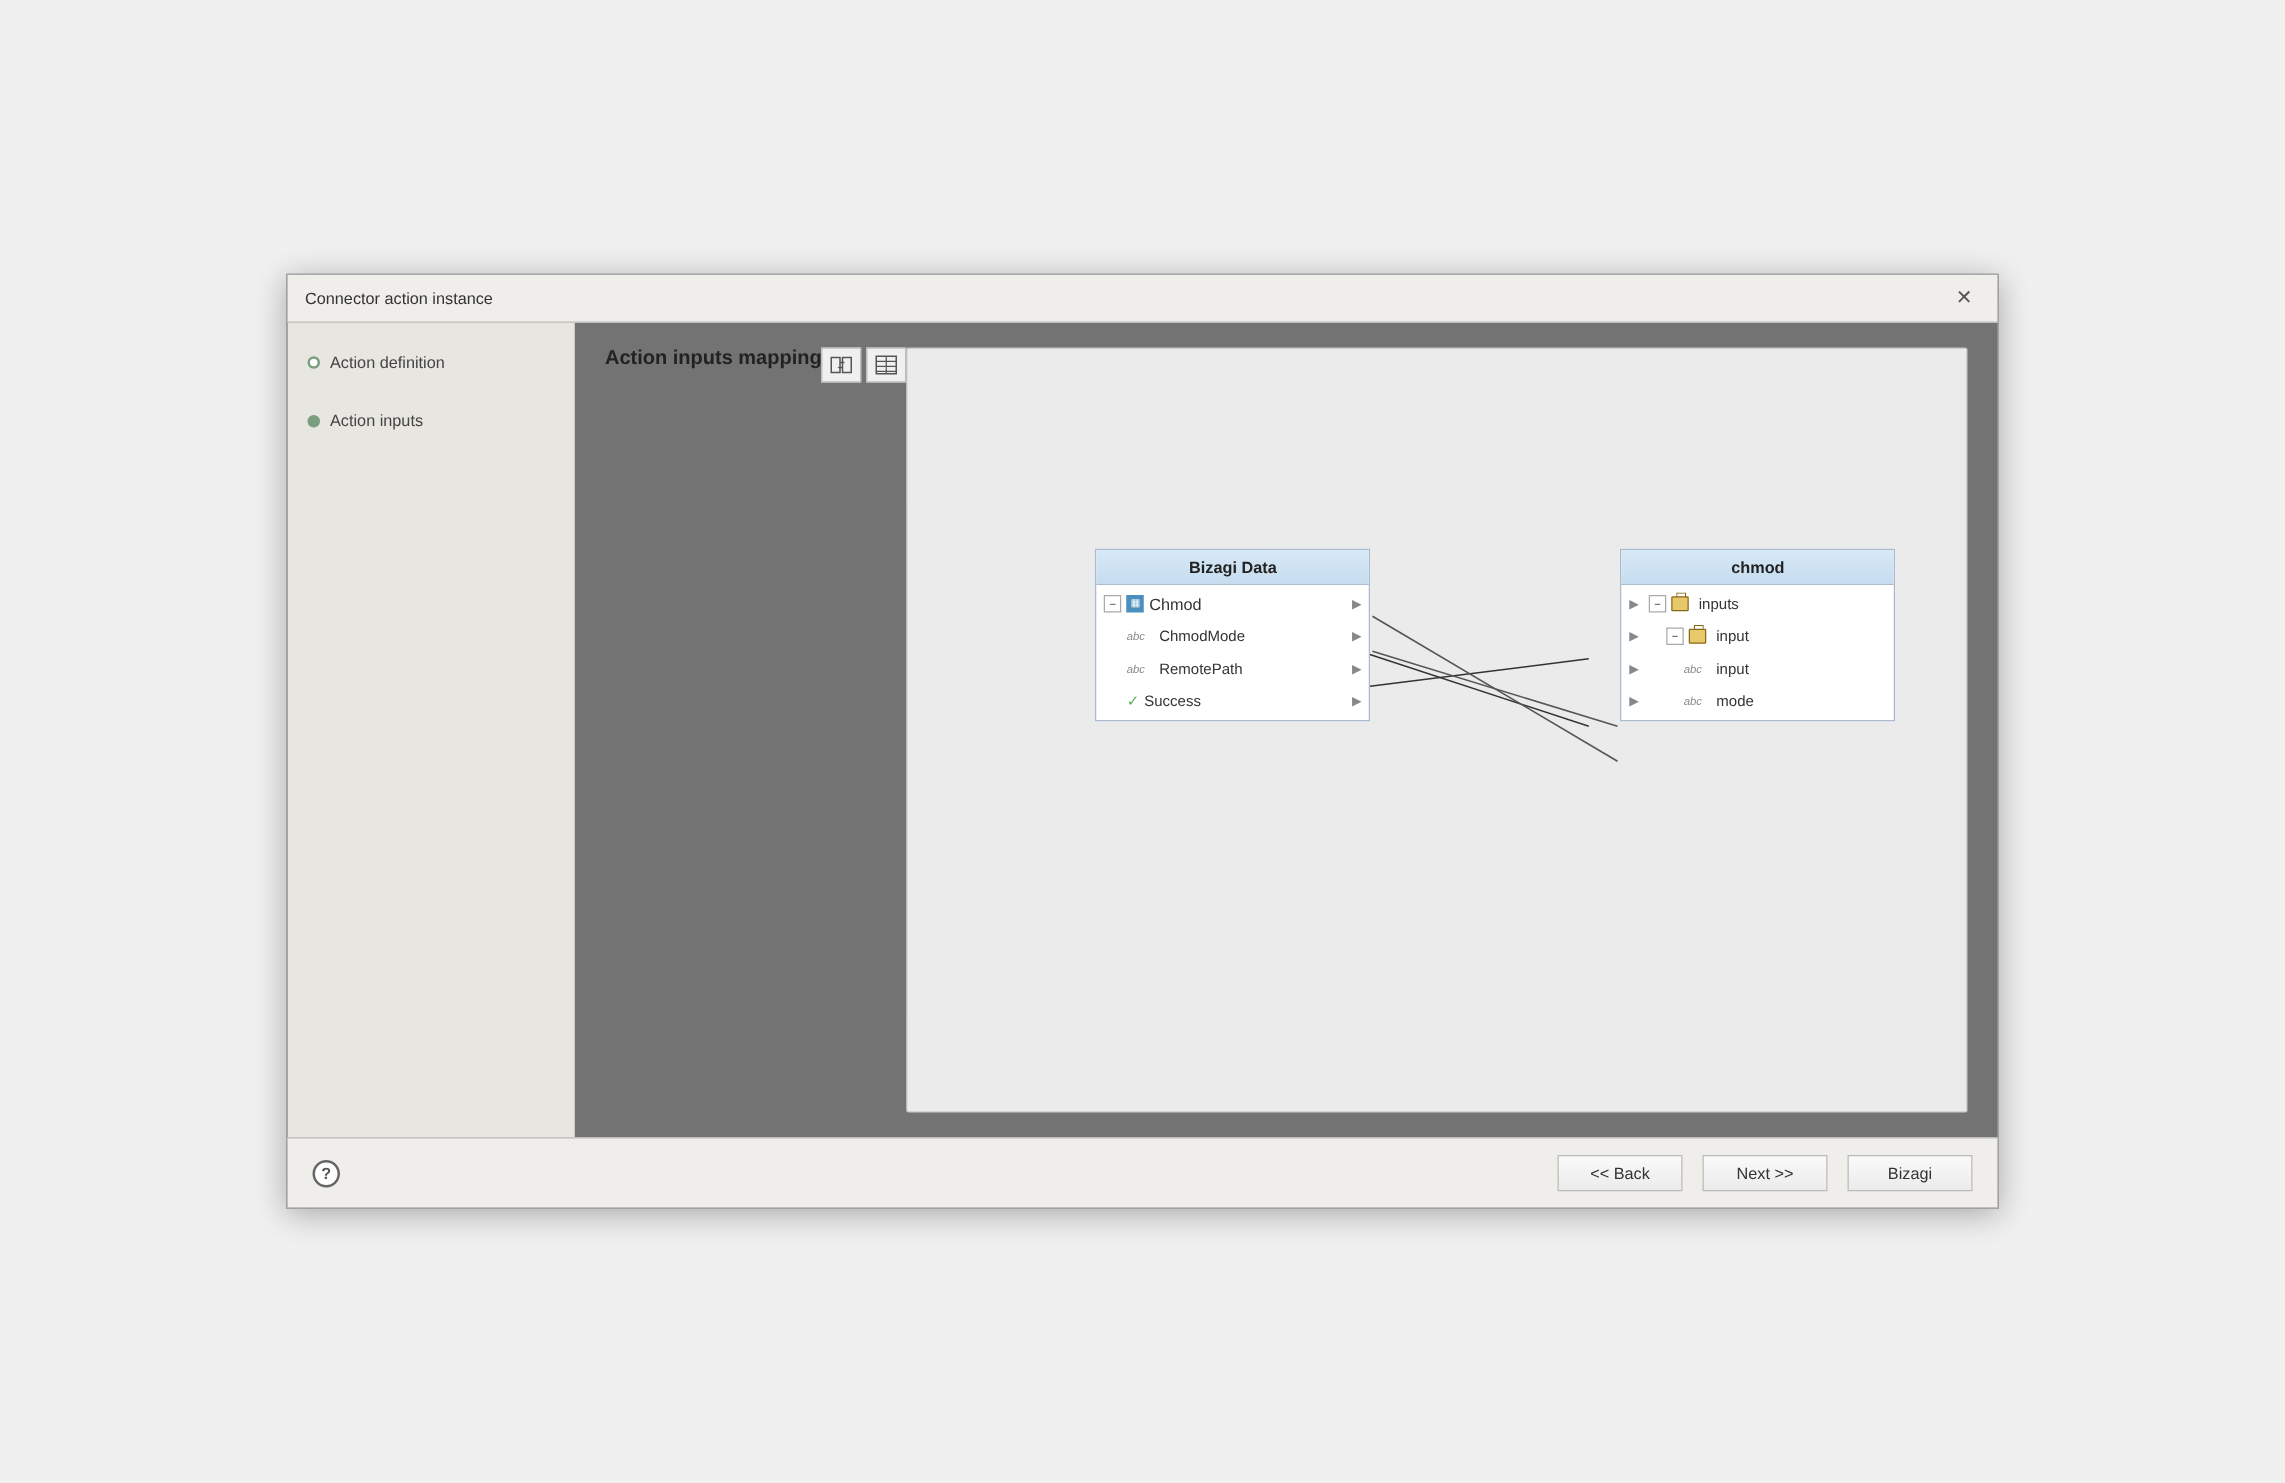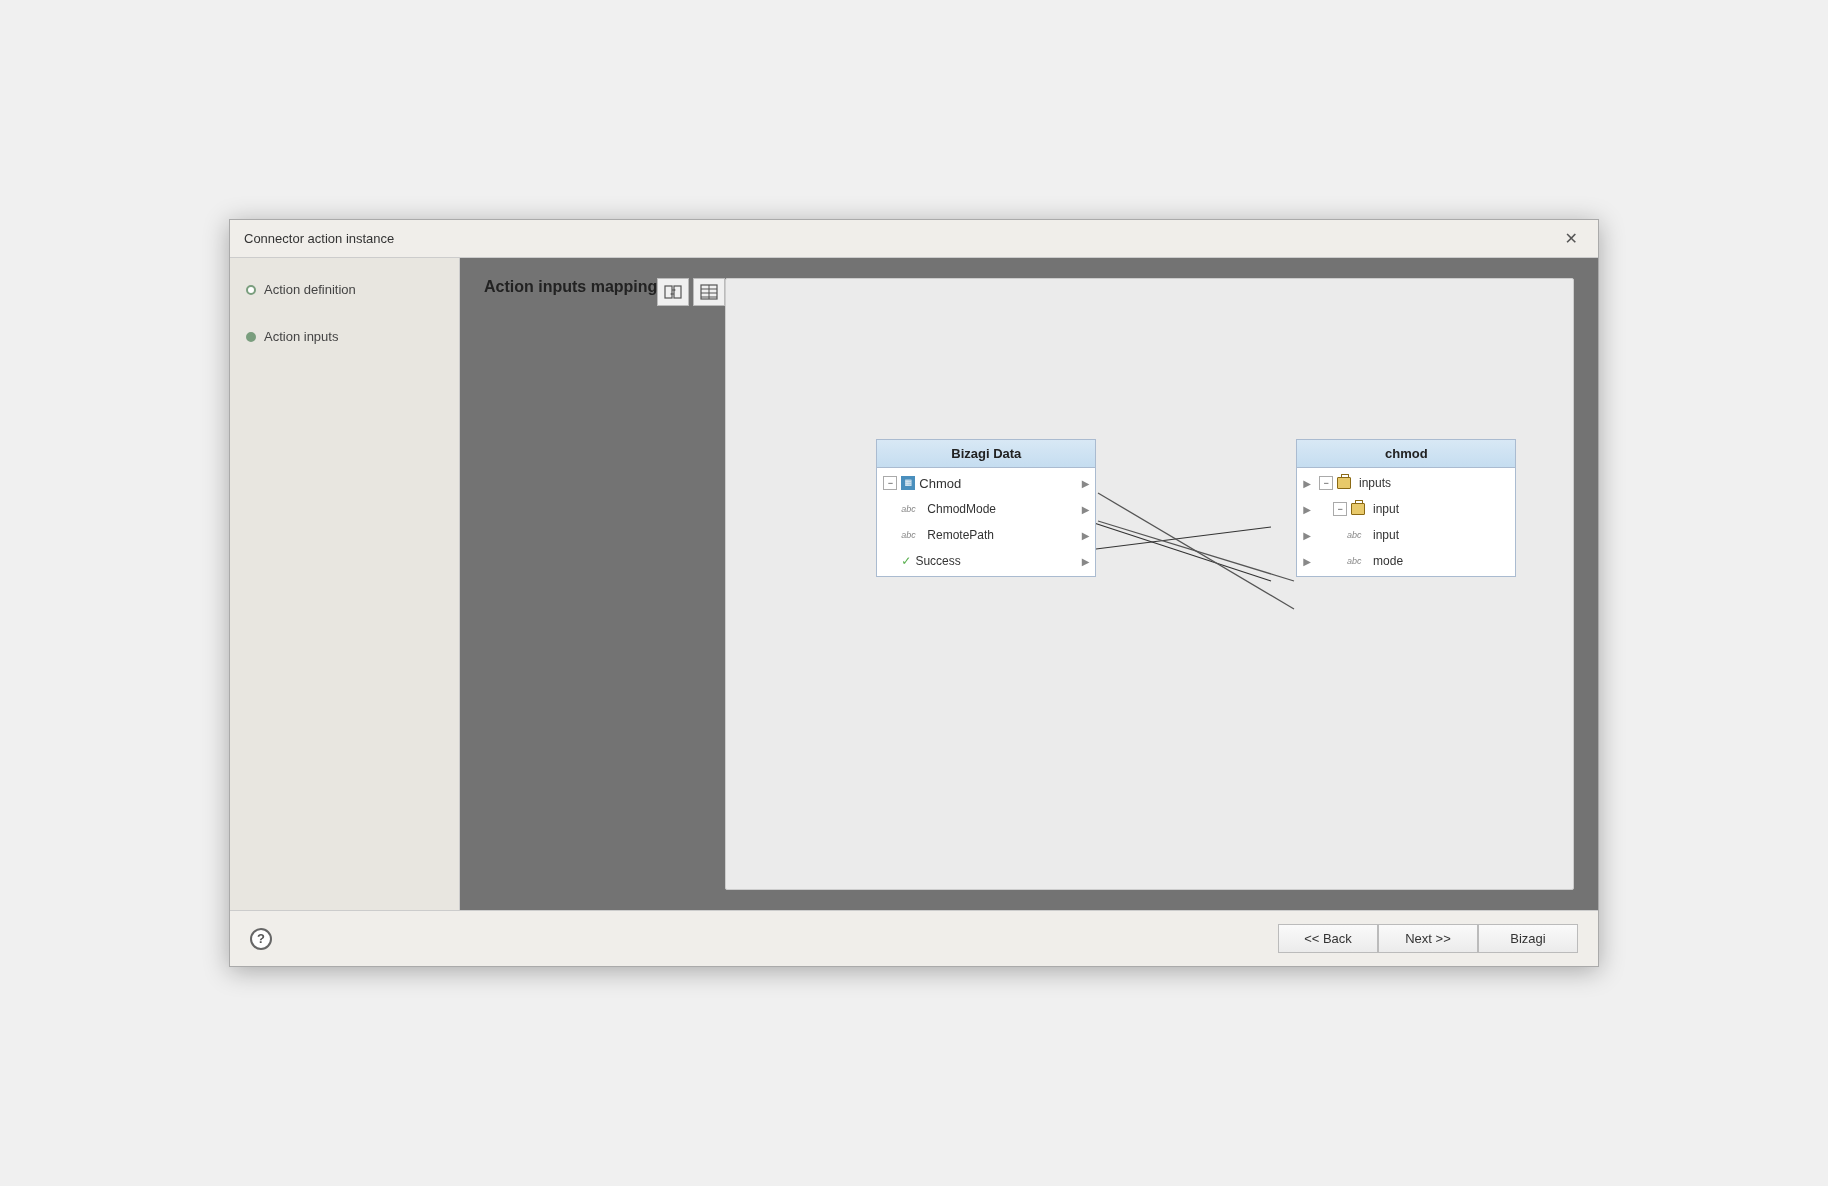--- a/index.html
+++ b/index.html
@@ -254,21 +254,21 @@
       display: flex;
       align-items: center;
       justify-content: center;
       font-size: 13px;
       font-weight: bold;
       color: #555;
       cursor: pointer;
     }
     .footer-right {
       display: flex;
-      gap: 0;
+      gap: 16px;
     }
     .nav-btn {
       padding: 6px 22px;
       border: 1px solid #bbb;
       background: linear-gradient(180deg, #fafafa 0%, #ebebeb 100%);
       cursor: pointer;
       font-size: 13px;
       color: #333;
       min-width: 100px;
     }

